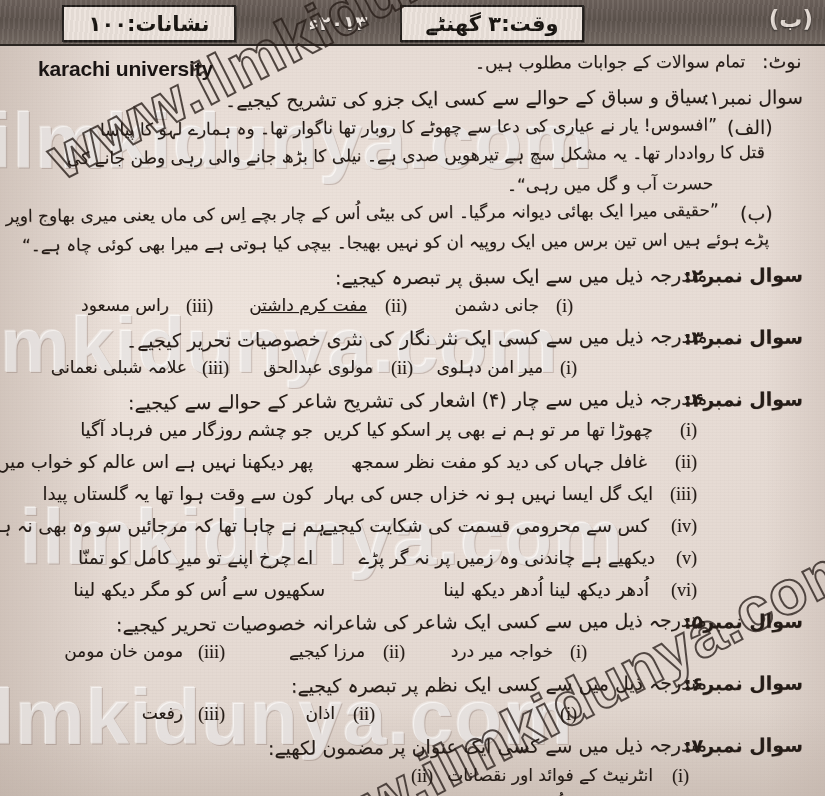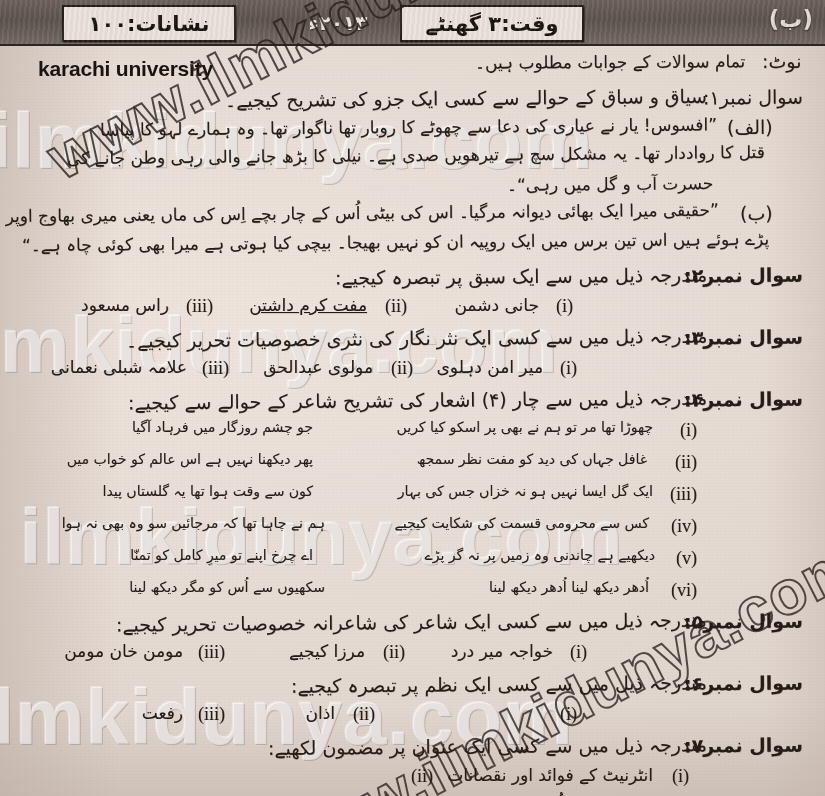--- a/index.html
+++ b/index.html
@@ -126,21 +126,21 @@
     text-shadow: .4px .4px .6px rgba(60,40,30,.35);
   }
   .ink   { font-size: 19px; }
   .ink-s { font-size: 17px; }
   .lbl   { font-family: Liberation Serif, serif; font-size: 18px; }
   .qhead { font-weight: 600; }
   .verse-col {
     position: absolute;
     direction: rtl;
     white-space: nowrap;
-    font-size: 14px;
+    font-size: 18px;
     color: #241c17;
     text-shadow: .4px .4px .6px rgba(60,40,30,.35);
   }
 
   
   .sl1 { transform: rotate(-0.5deg); }
   .sl3 { transform: rotate(-0.3deg); }
 
   
   .wm-tile {

